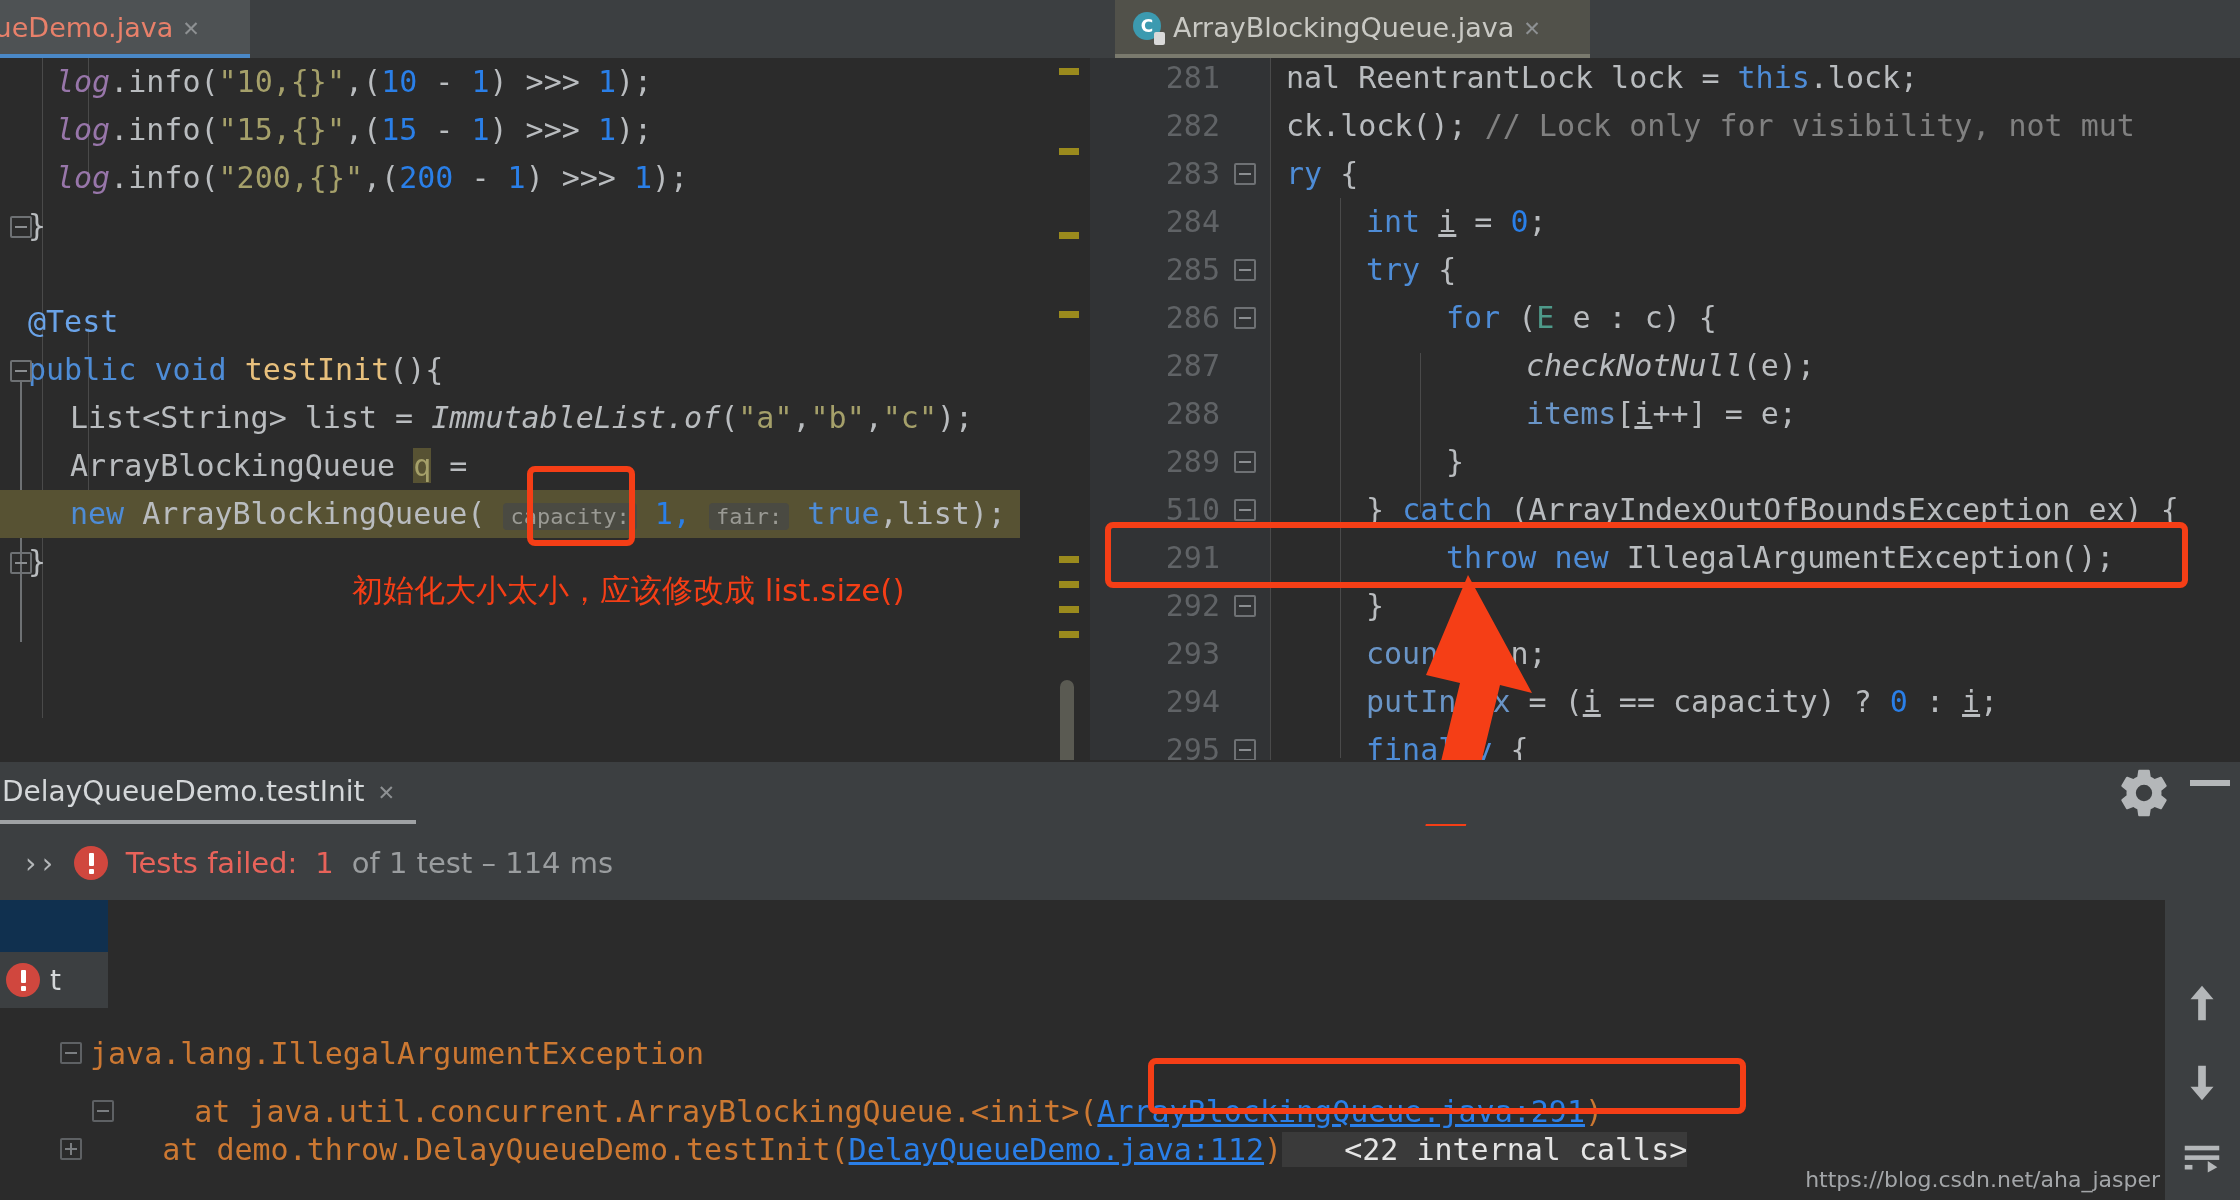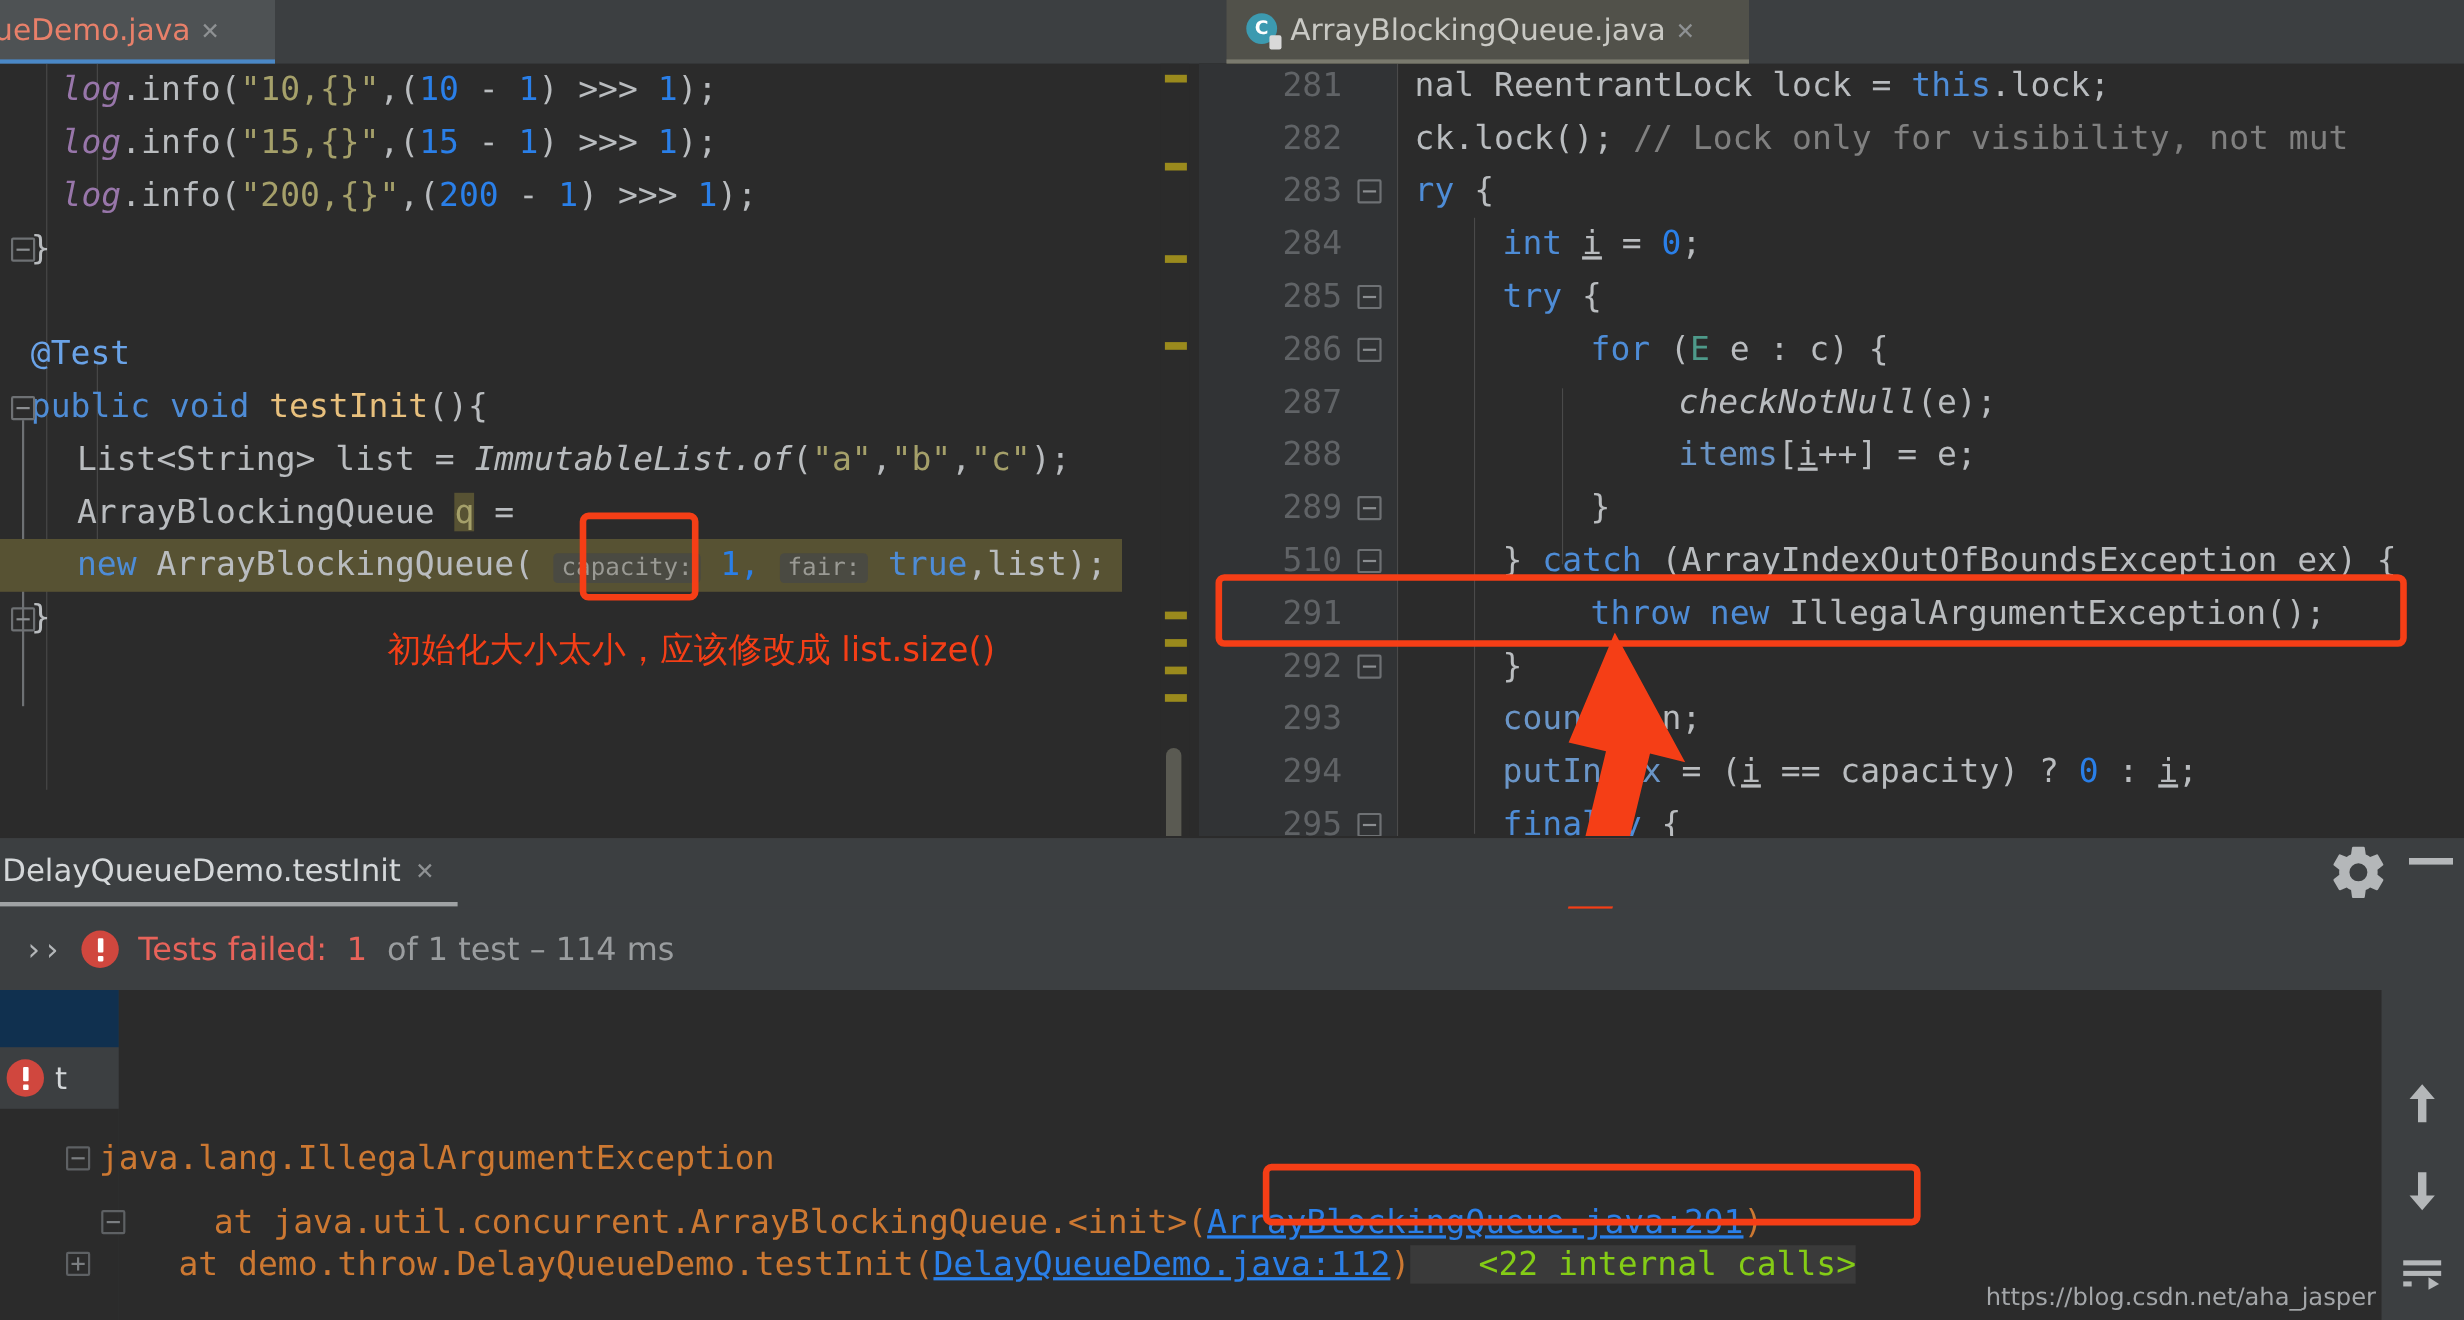--- a/index.html
+++ b/index.html
@@ -217,21 +217,21 @@
   }
   .console-left-strip {
     left:0; top:1008px; width:108px; height:192px; background:#2b2b2b;
   }
   .tr-row { position:absolute; left:0; width:2132px; height:48px; }
   .tr-txt {
     position:absolute; top:0; height:48px; line-height:48px;
     white-space:pre; font-size:30px; color:#cc7832;
   }
   .tr-link { color:#2a7fe8; text-decoration:underline; }
-  .tr-dim  { color:#84cc16; background:#3a3a3a;padding-left:44px; }
+  .tr-dim  { color:#e5e5e5; background:#3a3a3a;padding-left:44px; }
   .tr-fold {
     position:absolute; left:60px; width:22px; height:22px;
     border:2px solid #5e6164; border-radius:2px;
   }
   .tr-fold::before{
     content:""; position:absolute; left:3px; top:8px; width:12px; height:2px; background:#7b7e81;
   }
   .tr-fold.plus::after{
     content:""; position:absolute; left:8px; top:3px; width:2px; height:12px; background:#7b7e81;
   }

